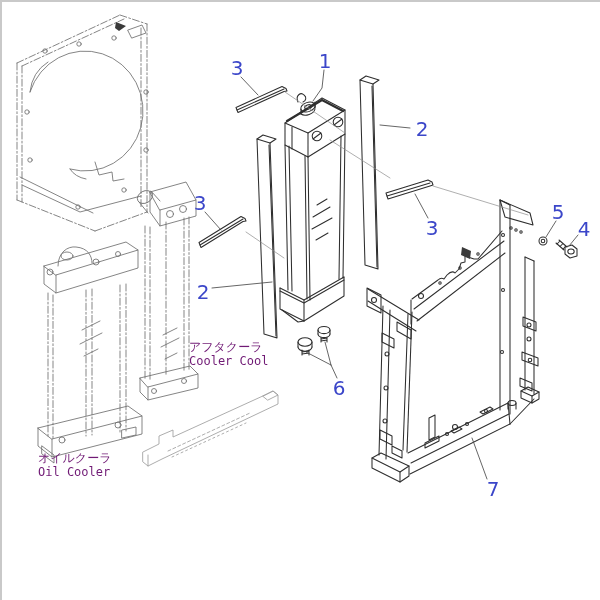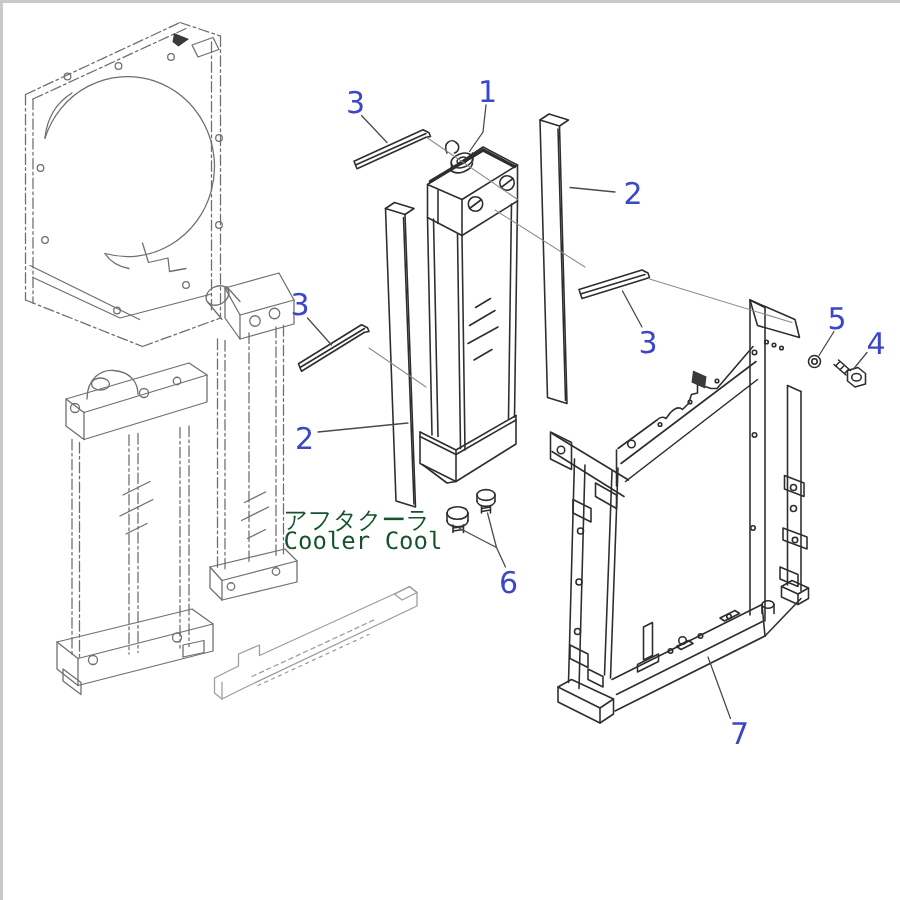--- a/index.html
+++ b/index.html
@@ -16,23 +16,23 @@
   .phs{fill:none;stroke:#6f6f6f;stroke-width:.85;stroke-linecap:round;stroke-linejoin:round;}
   .lt{fill:none;stroke:#9e9e9e;stroke-width:.85;stroke-linecap:round;stroke-linejoin:round;}
   .ld{fill:none;stroke:#4a4a4a;stroke-width:.85;stroke-linecap:round;}
   .cn{fill:none;stroke:#8c8c8c;stroke-width:.7;stroke-linecap:round;}
   .callout{
     position:absolute;width:22px;height:22px;text-align:center;
     font-size:20px;line-height:22px;color:#3b46c9;
     font-family:"DejaVu Sans", sans-serif;
   }
   .dwg-label{
-    position:absolute;color:#14532d;
+    position:absolute;color:#701a75;
     font-family:"DejaVu Sans Mono","Liberation Mono",monospace;
-    font-size:16px;line-height:14px;white-space:nowrap;
+    font-size:12px;line-height:14px;white-space:nowrap;
   }
 </style>
 </head>
 <body>
 
 <div id="stage">
 
   <svg width="600" height="600" viewBox="0 0 600 600">
 
     <g>
@@ -312,16 +312,20 @@
   <div class="callout" style="left:192px;top:281px;">2</div>
   <div class="callout" style="left:547px;top:201px;">5</div>
   <div class="callout" style="left:573px;top:218px;">4</div>
   <div class="callout" style="left:328px;top:377px;">6</div>
   <div class="callout" style="left:482px;top:478px;">7</div>
 
   <div class="dwg-label" style="left:189px;top:340px;">
     <div>アフタクーラ</div>
     <div>Cooler Cool</div>
   </div>
+  <div class="dwg-label" style="left:38px;top:451px;">
+    <div>オイルクーラ</div>
+    <div>Oil Cooler</div>
+  </div>
 
   <div id="page-edge-top"></div>
   <div id="page-edge-left"></div>
 </div>
 
 </body></html>

